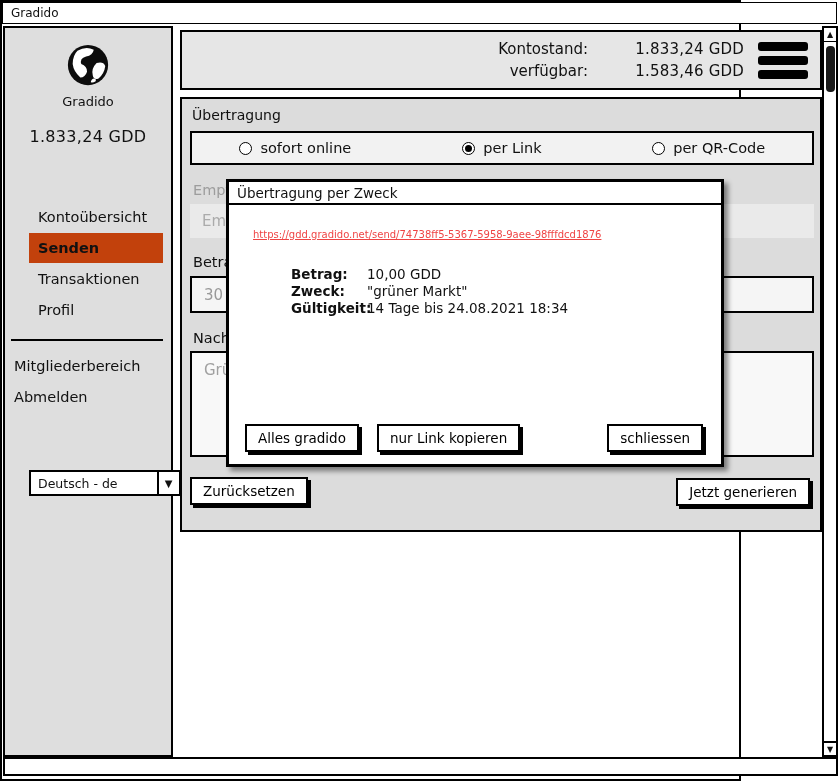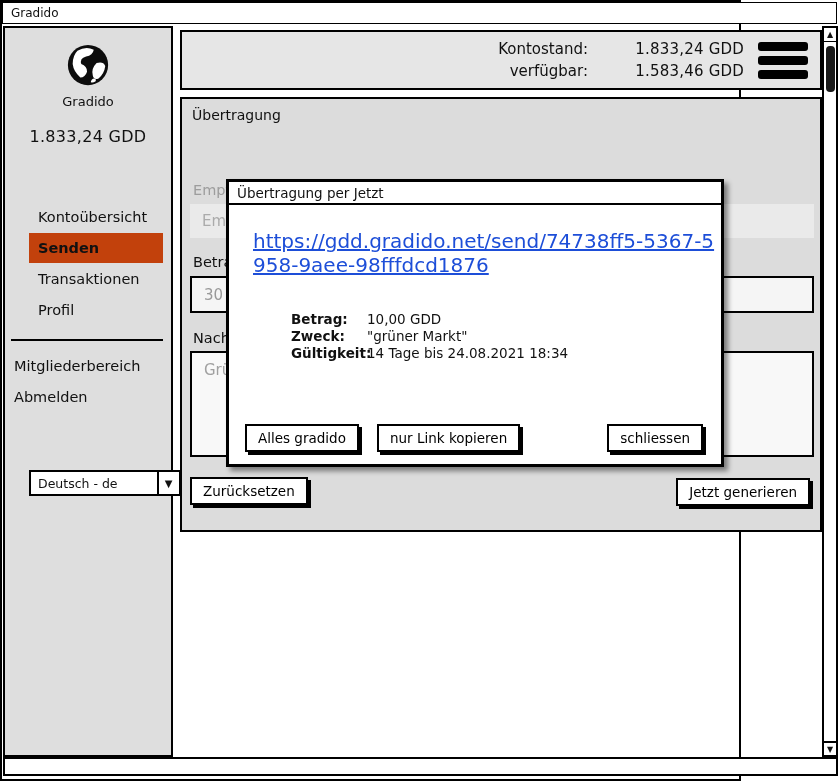--- a/index.html
+++ b/index.html
@@ -100,22 +100,22 @@
   .modal {
     position: absolute; left: 224px; top: 177px; width: 498px; height: 288px;
     background: #fff; border: 3px solid #000;
     box-shadow: 4px 4px 5px rgba(0,0,0,.45); z-index: 10;
   }
   .modal-title {
     height: 23px; border-bottom: 2px solid #000; font-size: 13.5px;
     display: flex; align-items: center; padding-left: 8px; background: #fff;
   }
   .modal-link {
-    display: inline-block; margin: 24px 0 16px 24px; font-size: 20px;
-    color: #1d4ed8; text-decoration: underline; word-break: break-all;
+    display: inline-block; margin: 24px 0 8px 24px; font-size: 10px;
+    color: #ef4444; text-decoration: underline; word-break: break-all;
   }
   .detail-list { margin: 18px 0 0 24px; }
   .detail-row { display: flex; font-size: 13.5px; line-height: 17px; }
   .detail-label { font-weight: bold; width: 76px; margin-left: 38px; }
   .modal-buttons { position: absolute; left: 0; bottom: 12px; width: 100%; }
   .modal-buttons .btn { position: absolute; bottom: 0; }
   .btn-copy-all { left: 16px; }
   .btn-copy-link { left: 148px; }
   .btn-close { right: 18px; }
   
@@ -192,36 +192,50 @@
     <div class="hamburger">
       <div class="bar"></div>
         <div class="bar"></div>
         <div class="bar"></div>
     </div>
   </header>
 
   <section class="panel">
     <div class="panel-title">Übertragung</div>
 
+    <div class="radio-group">
+      <div class="radio-option">
+        <span class="radio-circle"></span>
+        <span>sofort online</span>
+      </div>
+      <div class="radio-option">
+        <span class="radio-circle checked"></span>
+        <span>per Link</span>
+      </div>
+      <div class="radio-option">
+        <span class="radio-circle"></span>
+        <span>per QR-Code</span>
+      </div>
+    </div>
 
     <div class="field-label disabled" style="top:83px">Empfänger</div>
     <div class="input disabled" style="top:105px">Em</div>
 
     <div class="field-label" style="top:155px">Betrag</div>
     <div class="input bordered" style="top:177px">30</div>
 
     <div class="field-label" style="top:231px">Nachricht</div>
     <div class="textarea" style="top:252px">Grü</div>
 
     <button class="btn" style="left:8px; top:378px">Zurücksetzen</button>
     <button class="btn" style="right:10px; top:379px">Jetzt generieren</button>
   </section>
 
   <div class="modal">
-    <div class="modal-title">Übertragung per Jetzt</div>
+    <div class="modal-title">Übertragung per Zweck</div>
     <a class="modal-link" href="#">https://gdd.gradido.net/send/74738ff5-5367-5958-9aee-98fffdcd1876</a>
 
     <div class="detail-list">
       <div class="detail-row">
         <span class="detail-label">Betrag:</span>
         <span class="detail-value">10,00 GDD</span>
       </div>
       <div class="detail-row">
         <span class="detail-label">Zweck:</span>
         <span class="detail-value">"grüner Markt"</span>

